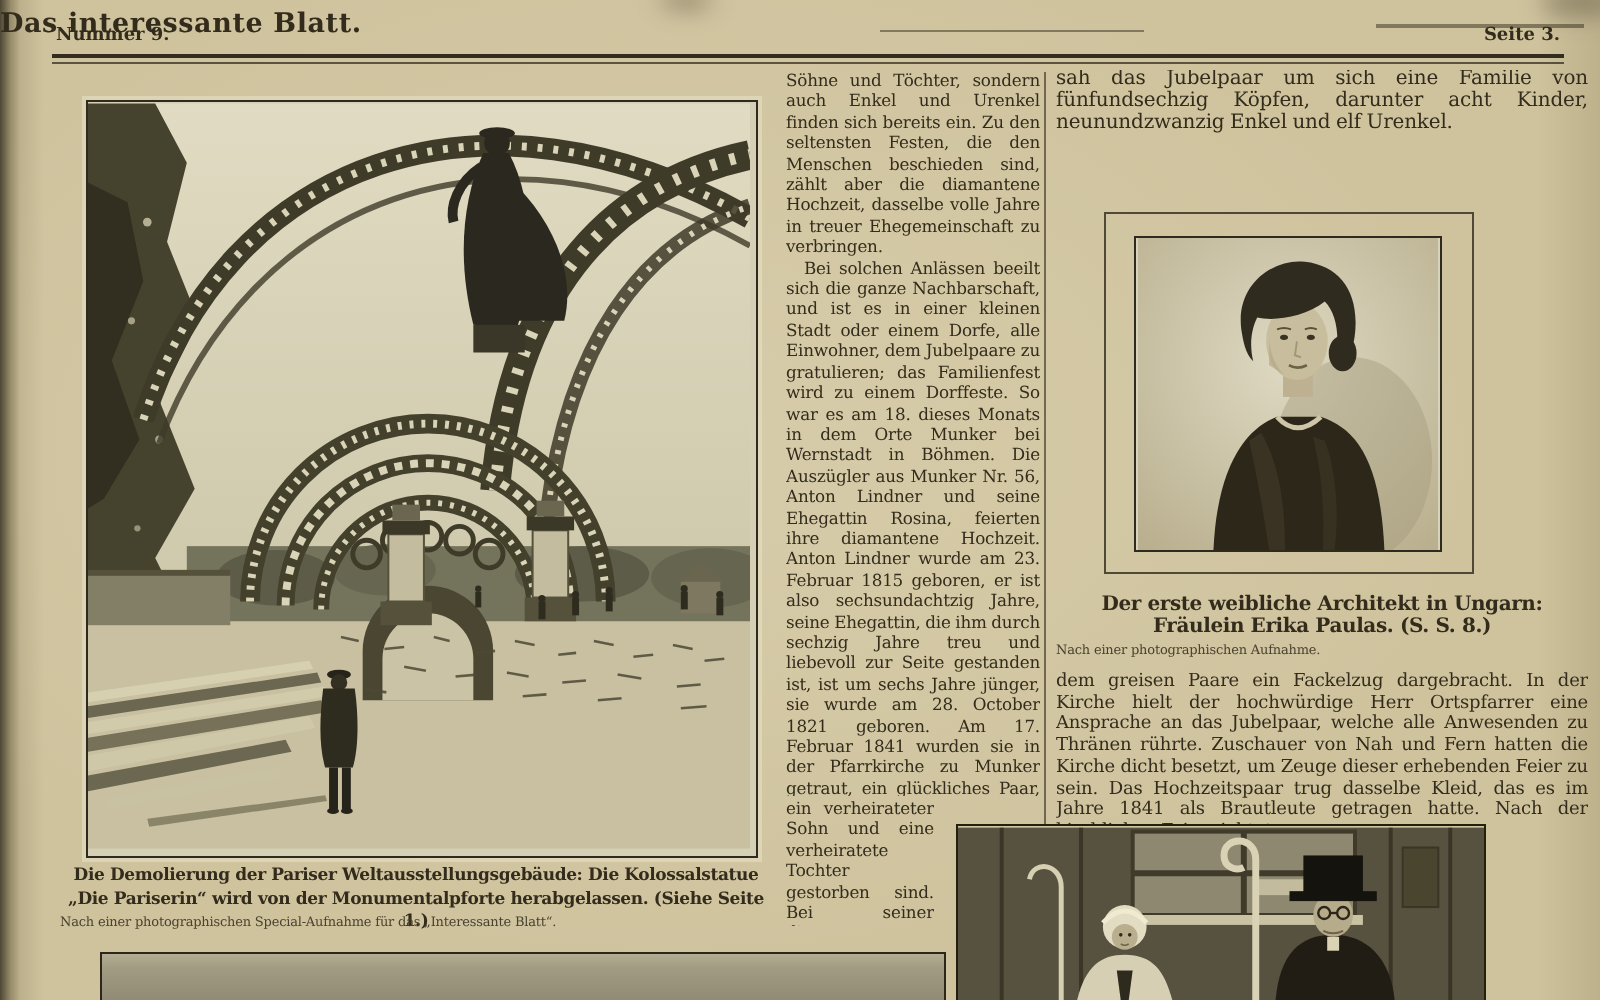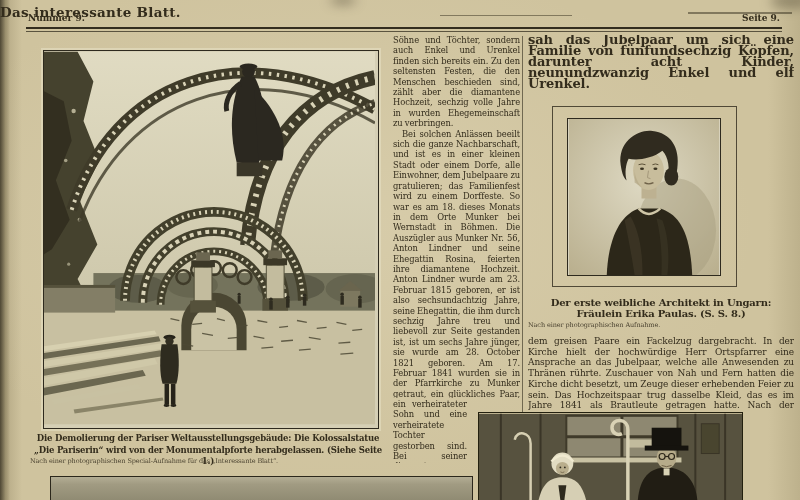--- a/index.html
+++ b/index.html
@@ -23,21 +23,21 @@
   
   .photo-frame{border:1.5px solid #2e2a1e;box-shadow:0 0 0 2px rgba(232,225,198,.55);background:#d5cfb5;}
   .demolition{left:43px;top:50px;width:334px;height:377px;}
   .caption{width:356px;left:30px;text-align:center;font-weight:bold;line-height:11.5px;font-size:8.5px;letter-spacing:-.2px;}
   .credit{text-align:left;font-size:6.5px;letter-spacing:-.1px;color:#4a4230;}
   
   .coltext{font-size:8.4px;line-height:10.4px;text-align:justify;overflow:hidden;letter-spacing:-.1px;word-spacing:-.3px;}
   .col2{left:393px;top:35px;width:127px;height:363px;}
   .col2cont{left:393px;top:399px;width:74px;height:64px;}
   .divider{left:522px;top:36px;width:1px;height:376px;background:rgba(47,41,27,.6);}
-  .col3top{left:528px;top:35px;width:266px;height:68px;font-size:13px;line-height:10.9px;font-weight:bold;}
+  .col3top{left:528px;top:35px;width:266px;height:68px;font-size:10px;line-height:10.9px;}
   .col3bottom{left:528px;top:336px;width:266px;height:77px;font-size:9px;line-height:10.7px;}
   .indent{text-indent:9px;}
   
   .portrait-outer{left:552px;top:106px;width:183px;height:179px;border:1px solid rgba(47,41,27,.8);}
   .portrait-inner{left:567px;top:118px;width:152px;height:156px;border:1px solid #2e2a1e;overflow:hidden;background:#d8d3be;}
   .portrait-caption{left:528px;top:297px;width:266px;text-align:center;font-weight:bold;font-size:10px;line-height:11px;letter-spacing:-.2px;}
   .portrait-credit{left:528px;top:321px;width:266px;}
   
   .couple{left:478px;top:412px;width:263px;height:88px;border:1.5px solid #23200f;border-bottom:none;overflow:hidden;}
   .photo2{left:50px;top:476px;width:421px;height:24px;border:1px solid #2b271b;border-bottom:none;
@@ -49,21 +49,21 @@
 <body>
 
 <div class="abs edgeL"></div>
 <div class="abs scratch" style="left:440px;top:15px;width:132px;"></div>
 <div class="abs scratch" style="left:688px;top:12px;width:104px;height:1.5px;"></div>
 <div class="abs smudge" style="left:330px;top:-4px;width:26px;height:8px;background:rgba(60,52,35,.5);"></div>
 <div class="abs smudge" style="left:770px;top:-6px;width:40px;height:14px;background:rgba(60,52,35,.4);"></div>
 
 <div class="abs mast-title">Das interessante Blatt.</div>
 <div class="abs mast-issue">Nummer 9.</div>
-<div class="abs mast-page">Seite 9.</div>
+<div class="abs mast-page">Seite 3.</div>
 <div class="abs mast-rule"></div>
 <div class="abs mast-rule2"></div>
 
 <div class="abs photo-frame demolition">
 <svg width="331" height="374" viewBox="0 0 335 377">
   <defs>
     <linearGradient id="sky" x1="0" y1="0" x2="0" y2="1">
       <stop offset="0" stop-color="#e0dbc2"></stop>
           <stop offset="1" stop-color="#cdc7aa"></stop>
     </linearGradient>
@@ -202,21 +202,21 @@
     <ellipse cx="8" cy="72" rx="3" ry="1.5" fill="#26231a"></ellipse>
     <ellipse cx="15" cy="72" rx="3" ry="1.5" fill="#26231a"></ellipse>
   </g>
 </svg>
 </div>
 
 <p class="abs caption" style="top:433px;margin:0;">Die Demolierung der Pariser Weltausstellungsgebäude: Die Kolossalstatue „Die Pariserin“ wird von der Monumentalpforte herabgelassen. (Siehe Seite 1.)</p>
 <p class="abs credit" style="left:30px;top:457px;width:356px;margin:0;">Nach einer photographischen Special-Aufnahme für das „Interessante Blatt“.</p>
 
 <div class="abs coltext col2">
-  <p style="margin:0;">Söhne und Töchter, sondern auch Enkel und Urenkel finden sich bereits ein. Zu den seltensten Festen, die den Menschen beschieden sind, zählt aber die diamantene Hochzeit, sechzig volle Jahre in wurden Ehegemeinschaft zu verbringen.</p>
+  <p style="margin:0;">Söhne und Töchter, sondern auch Enkel und Urenkel finden sich bereits ein. Zu den seltensten Festen, die den Menschen beschieden sind, zählt aber die diamantene Hochzeit, dasselbe volle Jahre in treuer Ehegemeinschaft zu verbringen.</p>
   <p class="indent" style="margin:0;">Bei solchen Anlässen beeilt sich die ganze Nachbarschaft, und ist es in einer kleinen Stadt oder einem Dorfe, alle Einwohner, dem Jubelpaare zu gratulieren; das Familienfest wird zu einem Dorffeste. So war es am 18. dieses Monats in dem Orte Munker bei Wernstadt in Böhmen. Die Auszügler aus Munker Nr. 56, Anton Lindner und seine Ehegattin Rosina, feierten ihre diamantene Hochzeit. Anton Lindner wurde am 23. Februar 1815 geboren, er ist also sechsundachtzig Jahre, seine Ehegattin, die ihm durch sechzig Jahre treu und liebevoll zur Seite gestanden ist, ist um sechs Jahre jünger, sie wurde am 28. October 1821 geboren. Am 17. Februar 1841 wurden sie in der Pfarrkirche zu Munker getraut, ein glückliches Paar, jung und gesund und frohen Muthes in die Zukunft schauend. Reicher Familiensegen, zehn Kinder, wurde ihnen zutheil, von denen</p>
 </div>
 <div class="abs coltext col2cont">
   <p style="margin:0;">ein verheirateter Sohn und eine verheiratete Tochter gestorben sind. Bei seiner diamantenen Hochzeit</p>
 </div>
 
 <div class="abs divider"></div>
 
 <div class="abs coltext col3top">
   <p style="margin:0;">sah das Jubelpaar um sich eine Familie von fünfundsechzig Köpfen, darunter acht Kinder, neunundzwanzig Enkel und elf Urenkel.</p>

